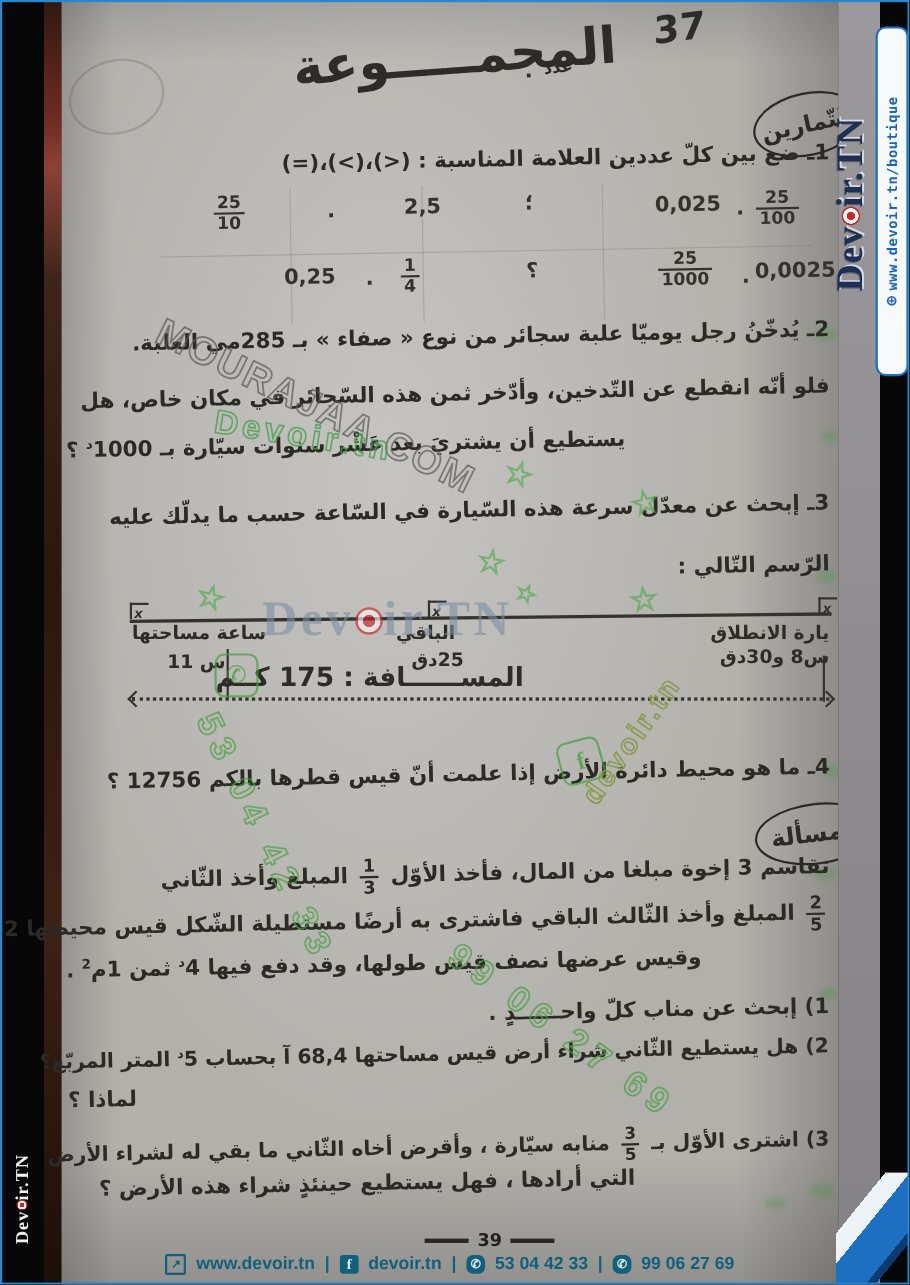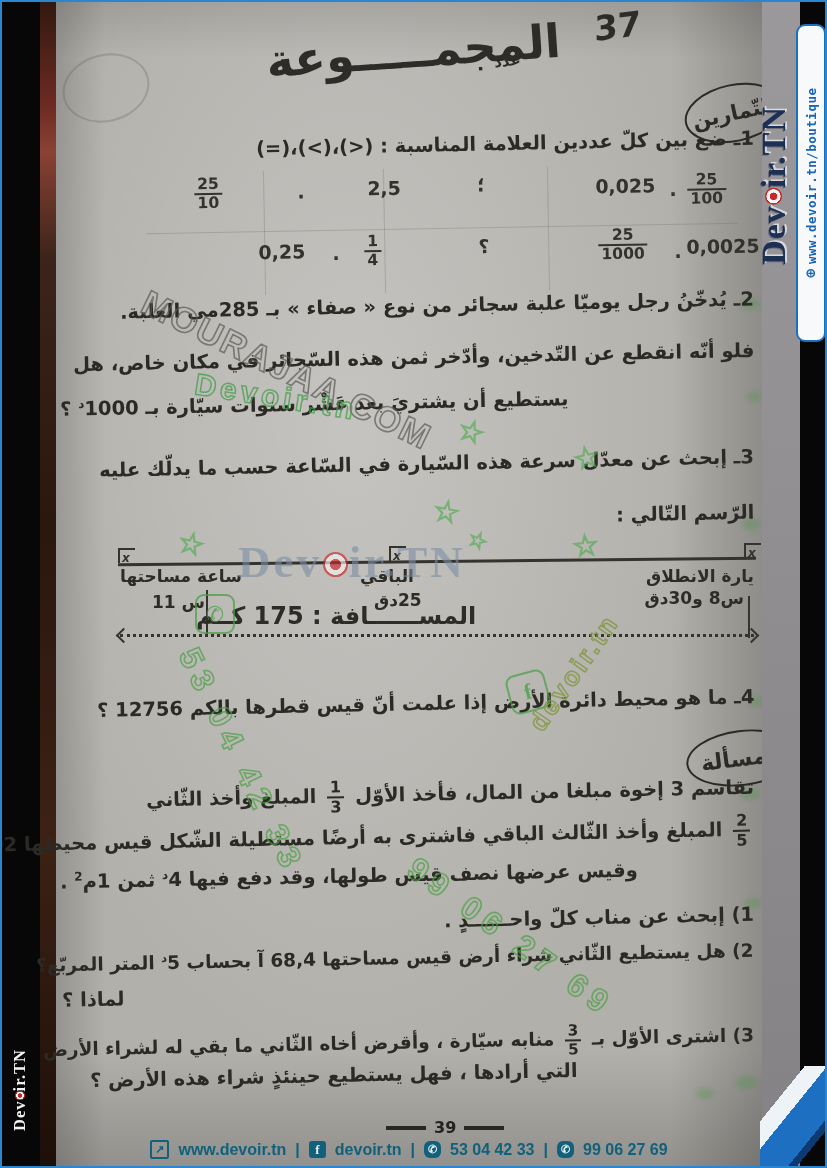--- a/index.html
+++ b/index.html
@@ -171,21 +171,21 @@
     </div>
     <div class="line" style="top:502px;right:8px;">
       <span>الرّسم التّالي :</span>
     </div>
 
     <div class="abs dg" id="dg-line"></div>
     <div class="abs dg cmark" style="left:62px;top:548px;"><i>x</i></div>
     <div class="abs dg cmark" style="left:333px;top:546px;"><i>x</i></div>
     <div class="abs dg cmark" style="left:688px;top:543px;"><i>x</i></div>
     <div class="dg-label" style="right:8px;top:566px;">يارة الانطلاق</div>
-    <div class="dg-label" style="right:18px;top:588px;">س8 و30دق</div>
+    <div class="dg-label" style="right:8px;top:588px;">س8 و30دق</div>
     <div class="dg-label" style="left:304px;top:566px;">الباقي</div>
     <div class="dg-label" style="left:318px;top:590px;">25دق</div>
     <div class="dg-label" style="left:64px;top:566px;">ساعة مساحتها</div>
     <div class="dg-label" style="left:96px;top:592px;">س 11</div>
     <div class="vtick" style="left:150px;top:590px;height:46px;"></div>
     <div class="vtick" style="left:692px;top:596px;height:42px;"></div>
     <div class="dg-label" style="left:140px;top:602px;font-size:24px;letter-spacing:1px;">المســــــافة : 175 كــم</div>
     <div class="abs" id="dg-dots"></div>
     <div class="chev" style="left:62px;top:630px;transform:rotate(45deg);"></div>
     <div class="chev" style="left:690px;top:630px;transform:rotate(225deg);"></div>

